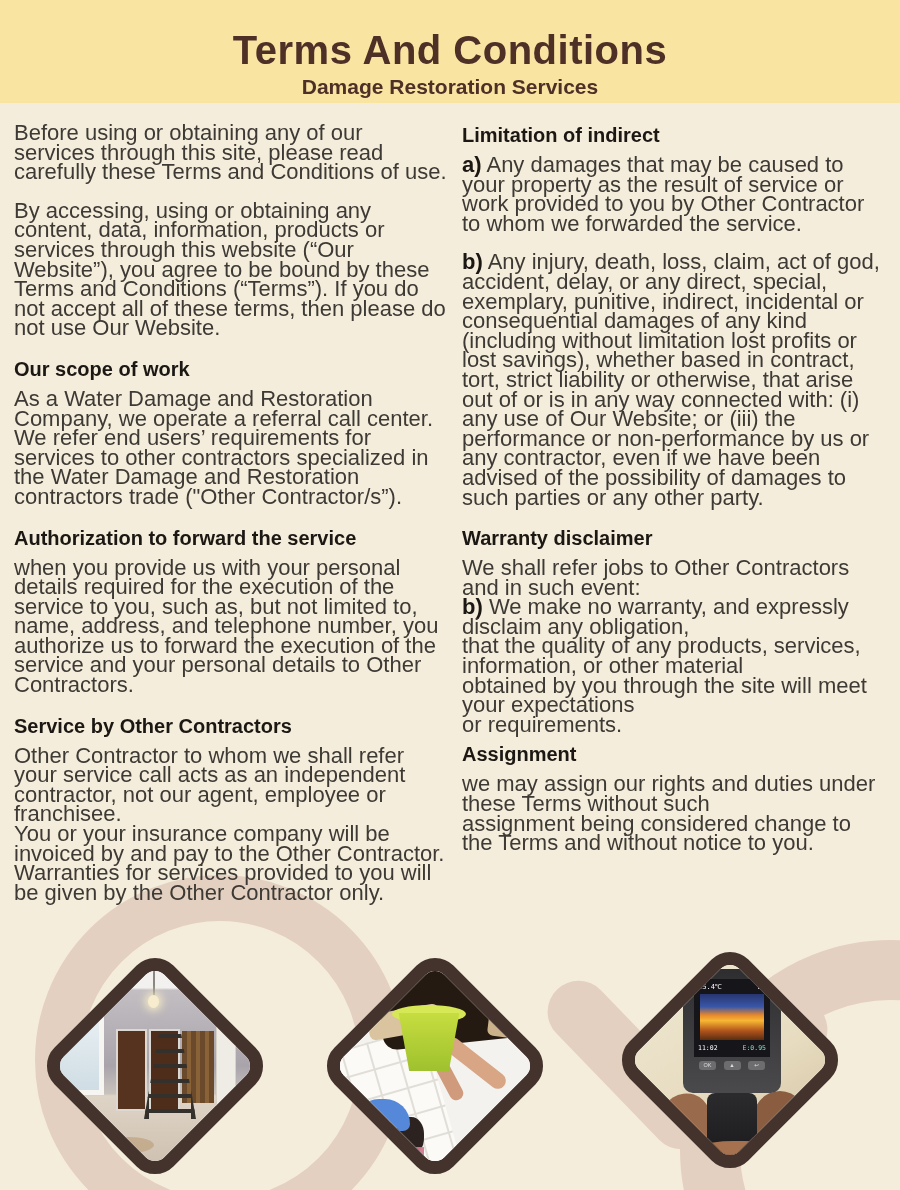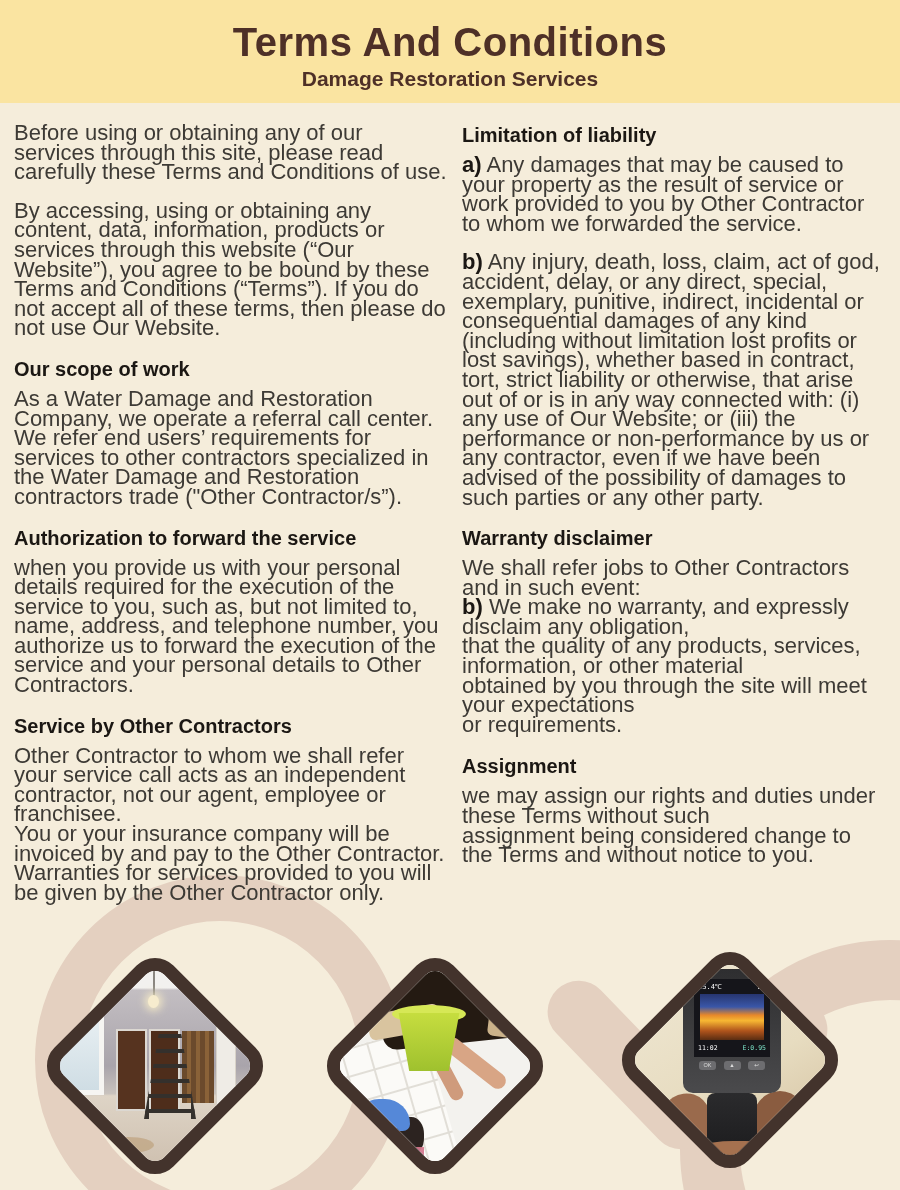--- a/index.html
+++ b/index.html
@@ -1,31 +1,31 @@
 <!DOCTYPE html>
 <html><head>
 <meta charset="utf-8">
 <style>
   html,body{margin:0;padding:0;background:#ddd;}
   .page{position:relative;width:900px;height:1190px;margin:0 auto;background:#F5EDDB;
         overflow:hidden;font-family:"Liberation Sans",sans-serif;color:#3d3a35;}
   
   .hdr{position:relative;z-index:3;height:103px;background:#FAE4A1;text-align:center;
-       box-sizing:border-box;padding-top:20px;color:#4E3027;}
+       box-sizing:border-box;padding-top:28px;color:#4E3027;}
   .hdr .t1{font-size:40px;line-height:44px;font-weight:bold;margin:0;letter-spacing:.5px;}
   .hdr .t2{font-size:21px;line-height:26px;font-weight:bold;margin:2px 0 0;}
   
   .content{position:relative;z-index:2;display:flex;padding:20px 14px 0 14px;gap:14px;}
   .col{width:434px;box-sizing:border-box;}
   .col.right{width:424px;}
   p.bp{font-size:22px;line-height:19.6px;margin:0 0 19px;white-space:pre-line;}
   p.bp.tight{margin:0;}
   h3.sh{font-size:20px;line-height:24px;color:#1b1713;margin:6px 0 8px;font-weight:bold;}
   .col > section:first-child h3.sh{margin-top:0;}
-  section.gap-after{margin-bottom:20px;}
+  section.gap-after{margin-bottom:8px;}
   b.pfx{color:#1b1713;}
   
   .decor{position:absolute;left:0;top:830px;width:900px;height:360px;overflow:hidden;z-index:1;}
   .ring{position:absolute;border-radius:50%;box-sizing:border-box;border-style:solid;border-color:#E4D0C0;}
   .ring.left{left:35px;top:45px;width:370px;height:370px;border-width:46px;}
   .ring.right{left:680px;top:110px;width:420px;height:420px;border-width:60px;}
   .arm{position:absolute;background:#E4D0C0;border-radius:32px;}
   .arm.a1{left:525px;top:204px;width:210px;height:62px;transform:rotate(46deg);}
   .arm.a2{left:662px;top:219px;width:190px;height:62px;transform:rotate(-52deg);}
   
@@ -114,21 +114,21 @@
       <section>
         <h3 class="sh">Service by Other Contractors</h3>
         <p class="bp">Other Contractor to whom we shall refer your service call acts as an independent contractor, not our agent, employee or franchisee.
 You or your insurance company will be invoiced by and pay to the Other Contractor.
 Warranties for services provided to you will be given by the Other Contractor only.</p>
       </section>
     </div>
 
     <div class="col right">
       <section>
-        <h3 class="sh">Limitation of liability</h3>
+        <h3 class="sh">Limitation of indirect</h3>
         <p class="bp"><b class="pfx">a)</b><span> Any damages that may be caused to your property as the result of service or work provided to you by Other Contractor to whom we forwarded the service.</span></p>
         <p class="bp"><b class="pfx">b)</b><span> Any injury, death, loss, claim, act of god, accident, delay, or any direct, special, exemplary, punitive, indirect, incidental or consequential damages of any kind (including without limitation lost profits or lost savings), whether based in contract, tort, strict liability or otherwise, that arise out of or is in any way connected with: (i) any use of Our Website; or (iii) the performance or non-performance by us or any contractor, even if we have been advised of the possibility of damages to such parties or any other party.</span></p>
       </section>
       <section class="gap-after">
         <h3 class="sh">Warranty disclaimer</h3>
         <p class="bp tight">We shall refer jobs to Other Contractors and in such event:</p>
         <p class="bp tight"><b class="pfx">b)</b><span> We make no warranty, and expressly disclaim any obligation,
 that the quality of any products, services, information, or other material
 obtained by you through the site will meet your expectations
 or requirements.</span></p>

